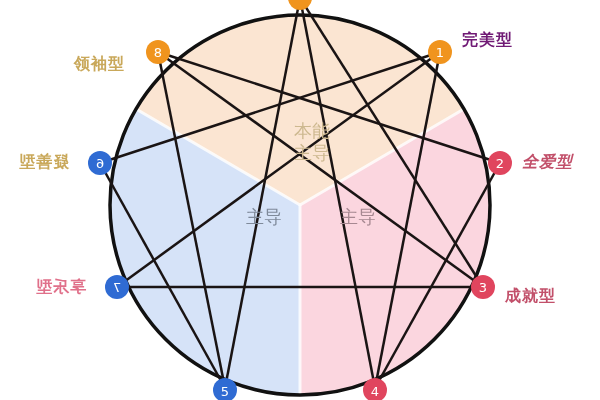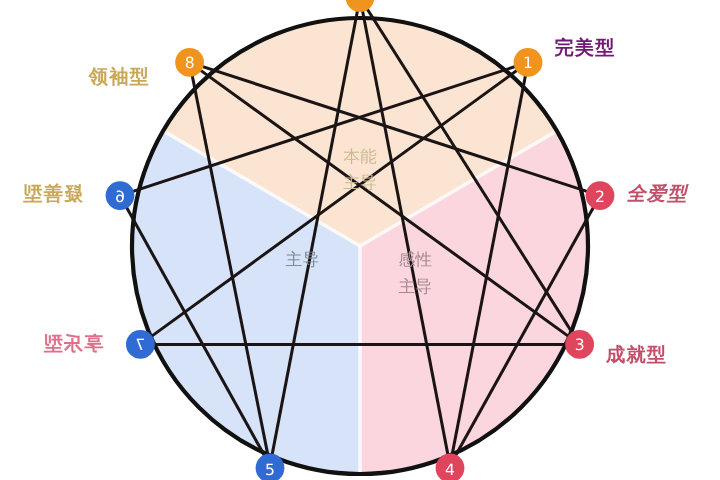--- a/index.html
+++ b/index.html
@@ -1,20 +1,20 @@
 <!DOCTYPE html>
 <html><head>
 <meta charset="utf-8">
 <style>
   html, body { margin:0; padding:0; background:#ffffff; }
   body { width:600px; height:400px; overflow:hidden; position:relative; font-family:"DejaVu Sans", sans-serif; }
   #diagram { position:absolute; left:0; top:0; width:600px; height:400px; }
   .label { position:absolute; font-size:16px; font-weight:bold; white-space:nowrap; letter-spacing:1px; }
   .mirror { transform:scaleX(-1); display:inline-block; }
-  .center-label { position:absolute; font-size:14px; line-height:22px; text-align:center; width:60px; }
+  .center-label { position:absolute; font-size:18px; line-height:22px; text-align:right; width:60px; }
 </style>
 </head>
 <body>
 
 <svg id="diagram" viewBox="0 0 600 400" xmlns="http://www.w3.org/2000/svg">
   <defs>
     <clipPath id="circ">
         <circle cx="300" cy="205" r="190"></circle>
       </clipPath>
   </defs>
@@ -96,15 +96,14 @@
 <div class="label" style="left:35px; top:277px; color:#e0708a;"><span class="mirror">享乐型</span></div>
 
 <div class="center-label" style="left:270px; top:120px; color:#cdb88f;">
   <div>本能</div>
   <div>主导</div>
 </div>
 <div class="center-label" style="left:222px; top:206px; color:#7f8a9a;">
   <div>主导</div>
 </div>
 <div class="center-label" style="left:316px; top:206px; color:#a68891;">
-  <div>感性</div>
   <div>主导</div>
 </div>
 
 </body></html>

